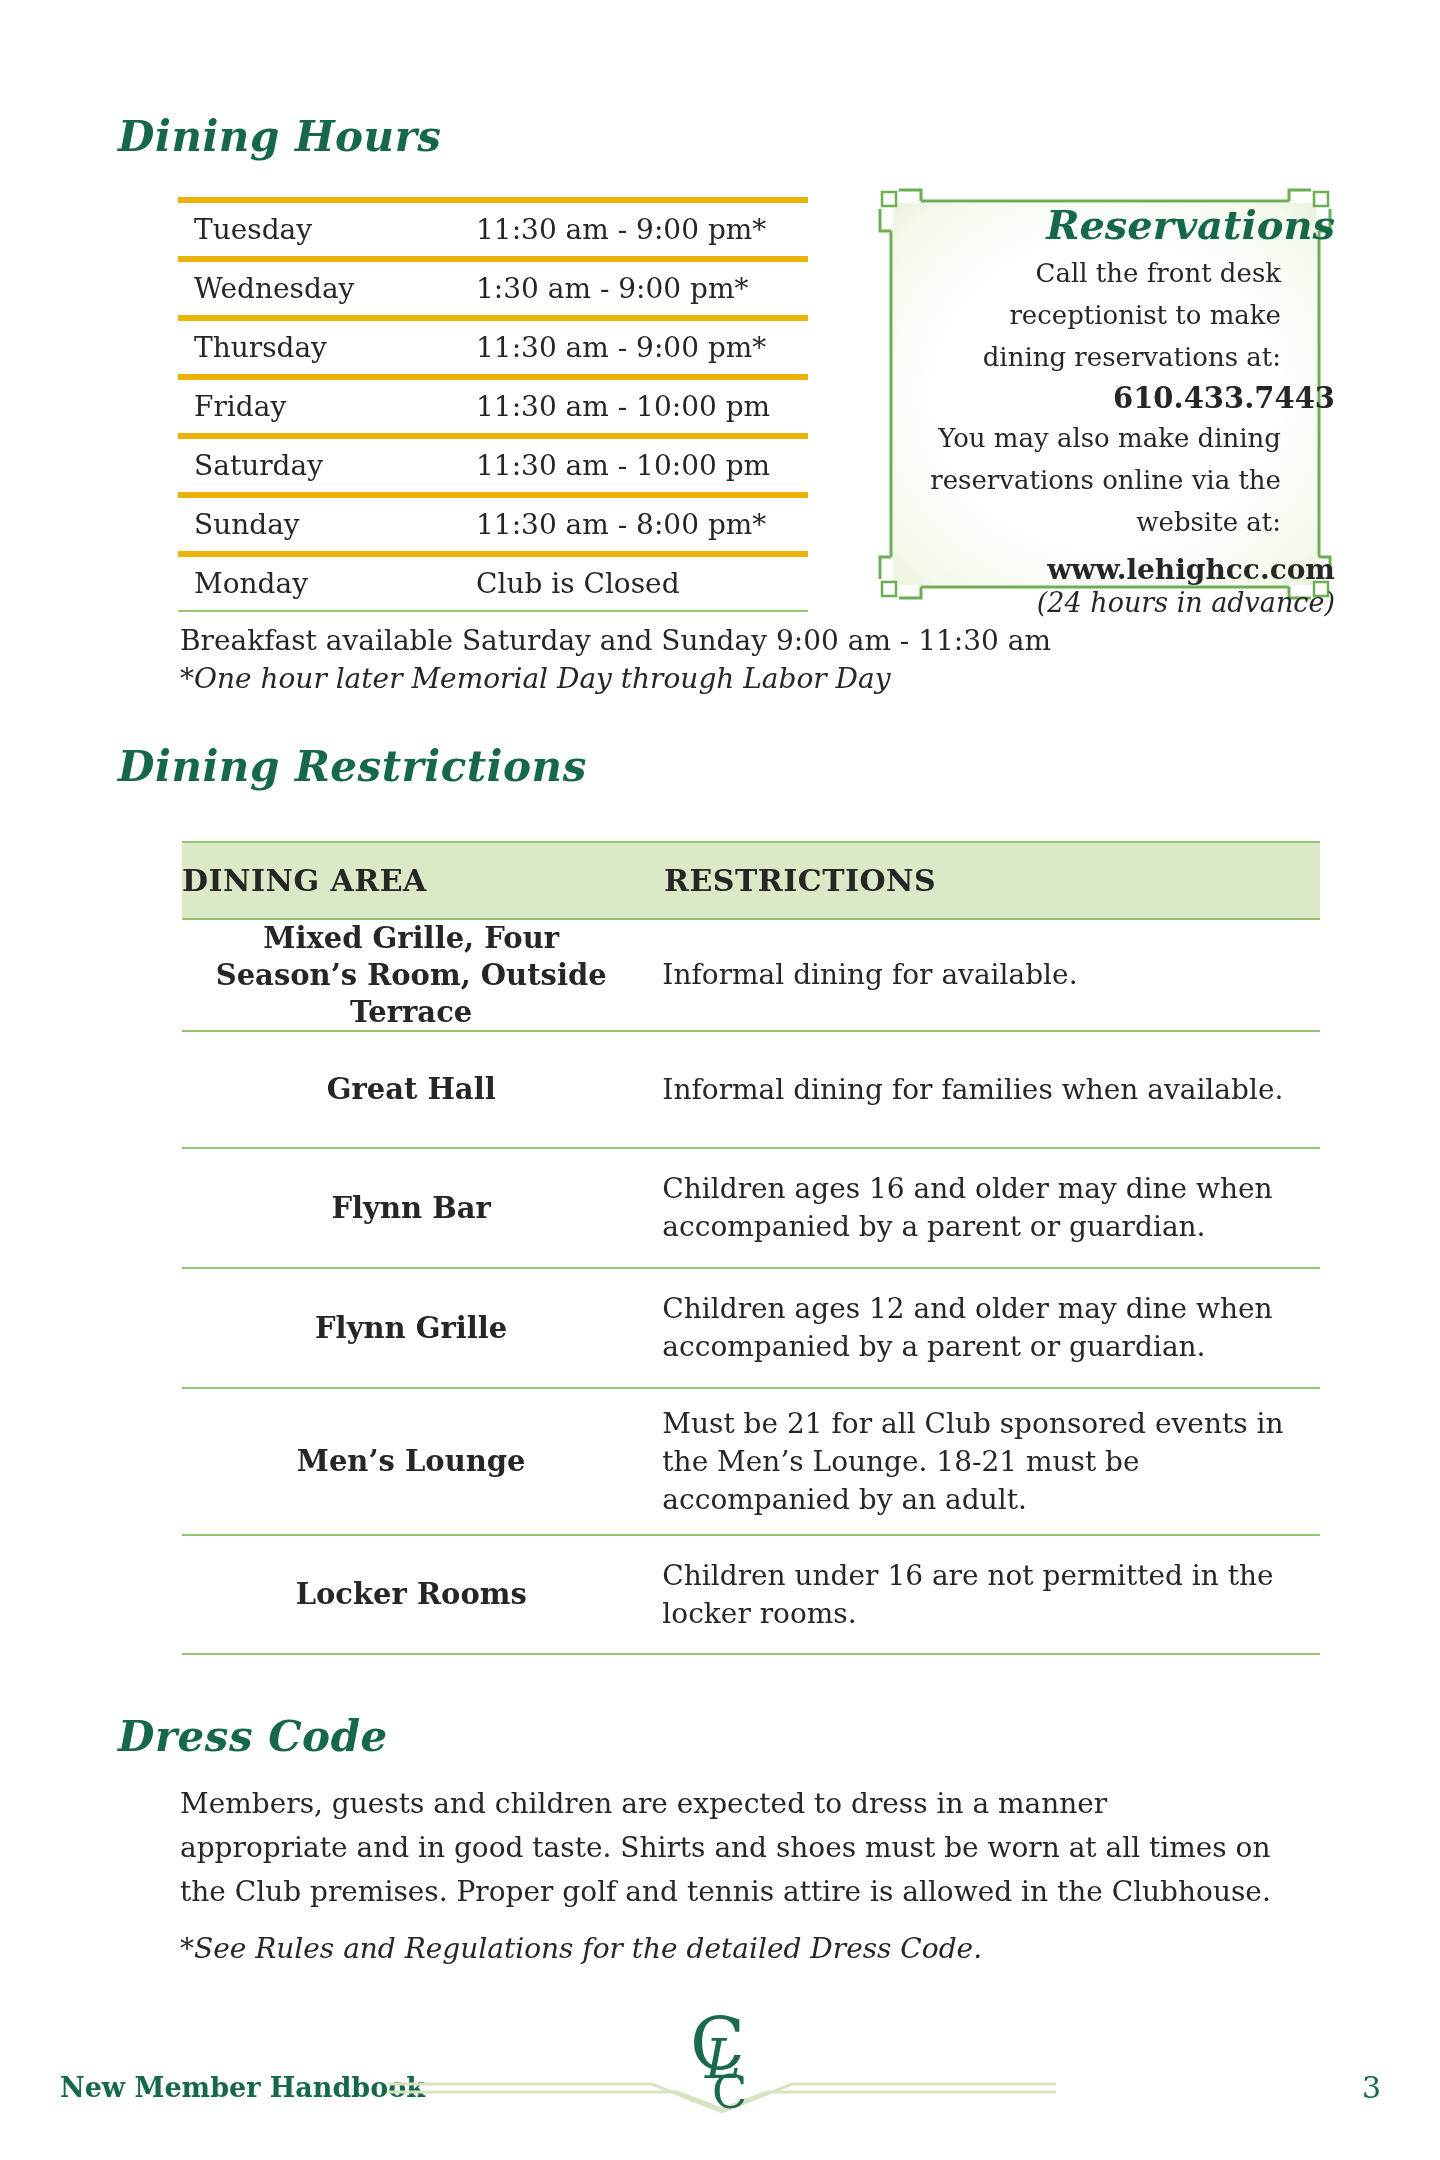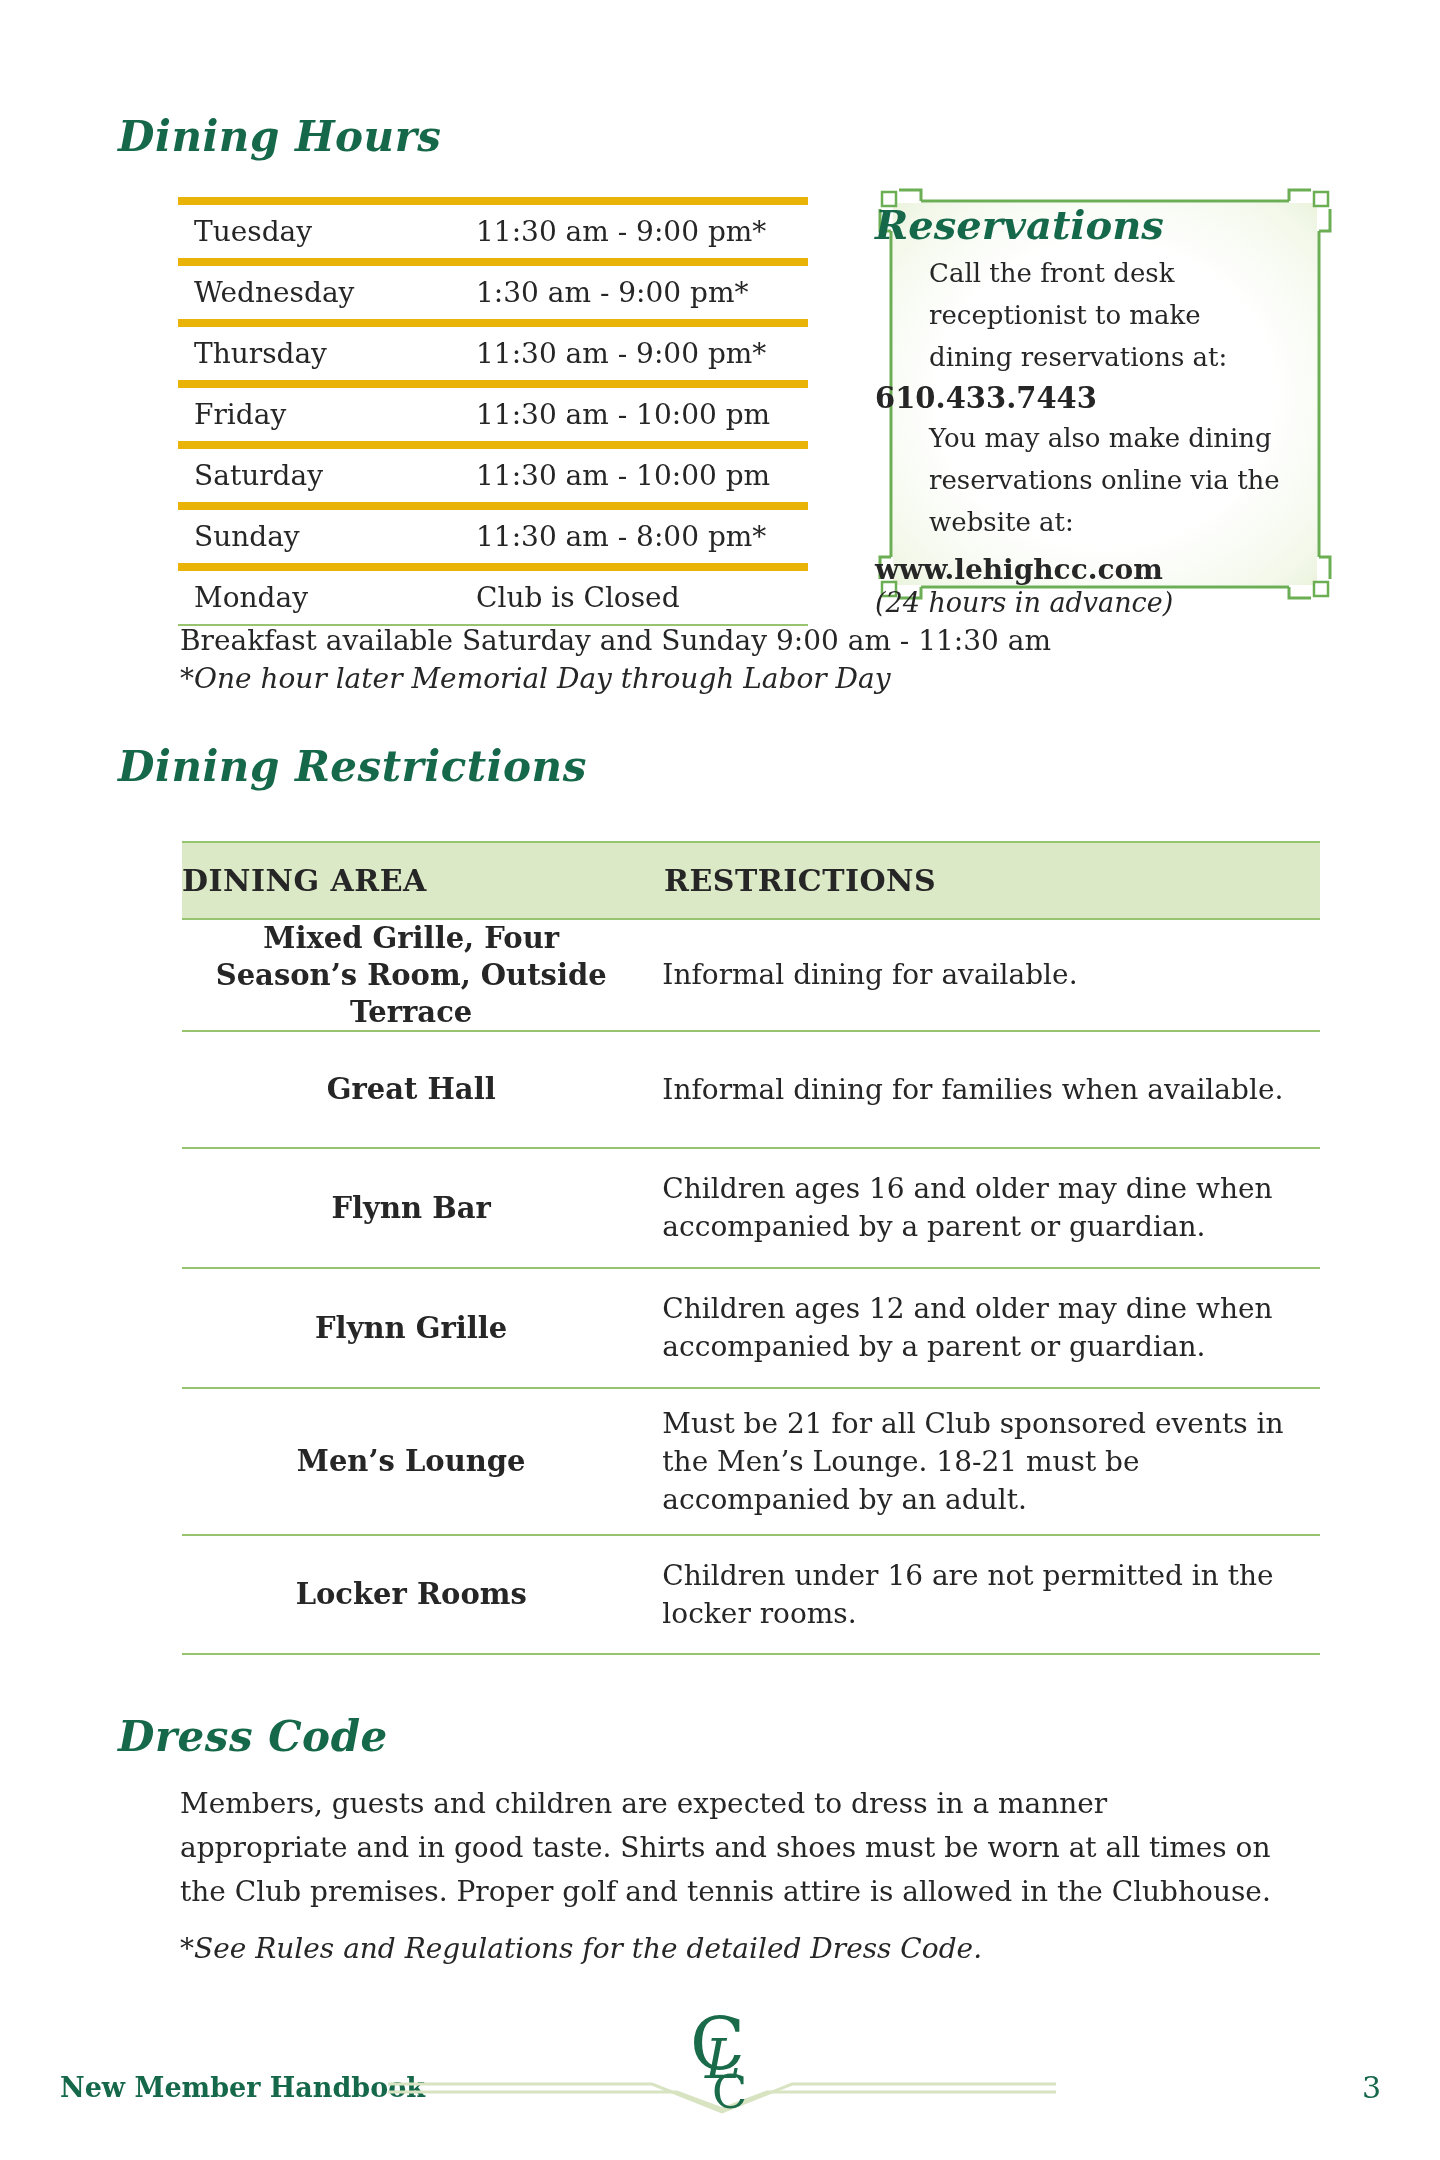--- a/index.html
+++ b/index.html
@@ -13,32 +13,32 @@
   
   .sec-heading{
     font-size:42px;font-weight:bold;font-style:italic;color:#16684a;
     letter-spacing:0.5px;white-space:nowrap;
   }
 
   
   .hours-table{left:178px;top:197px;width:630px;}
   .hours-row{
     display:flex;align-items:center;height:53px;
-    border-top:8px solid #eab308;font-size:28px;
+    border-top:6px solid #eab308;font-size:28px;
   }
   .hours-row:last-child{border-bottom:2px solid #96c46f;}
   .hours-day{width:282px;padding-left:16px;}
   .hours-time{flex:1;}
 
   
   .res-box{left:875px;top:185px;width:460px;height:418px;}
   .res-frame{position:absolute;left:0;top:0;}
   .res-content{
     position:relative;width:100%;height:100%;box-sizing:border-box;
-    padding-top:16px;text-align:left;
+    padding-top:16px;text-align:right;
   }
   .res-title{
     font-size:40px;font-weight:bold;font-style:italic;color:#16684a;
     margin-bottom:4px;
   }
   .res-text{width:352px;margin:0 auto;font-size:26px;line-height:42px;}
   .res-phone{font-size:29px;font-weight:bold;margin:3px 0 2px 0;}
   .res-site{font-size:28px;font-weight:bold;margin-top:10px;}
   .res-advance{font-size:27px;font-style:italic;margin-top:1px;}
 

